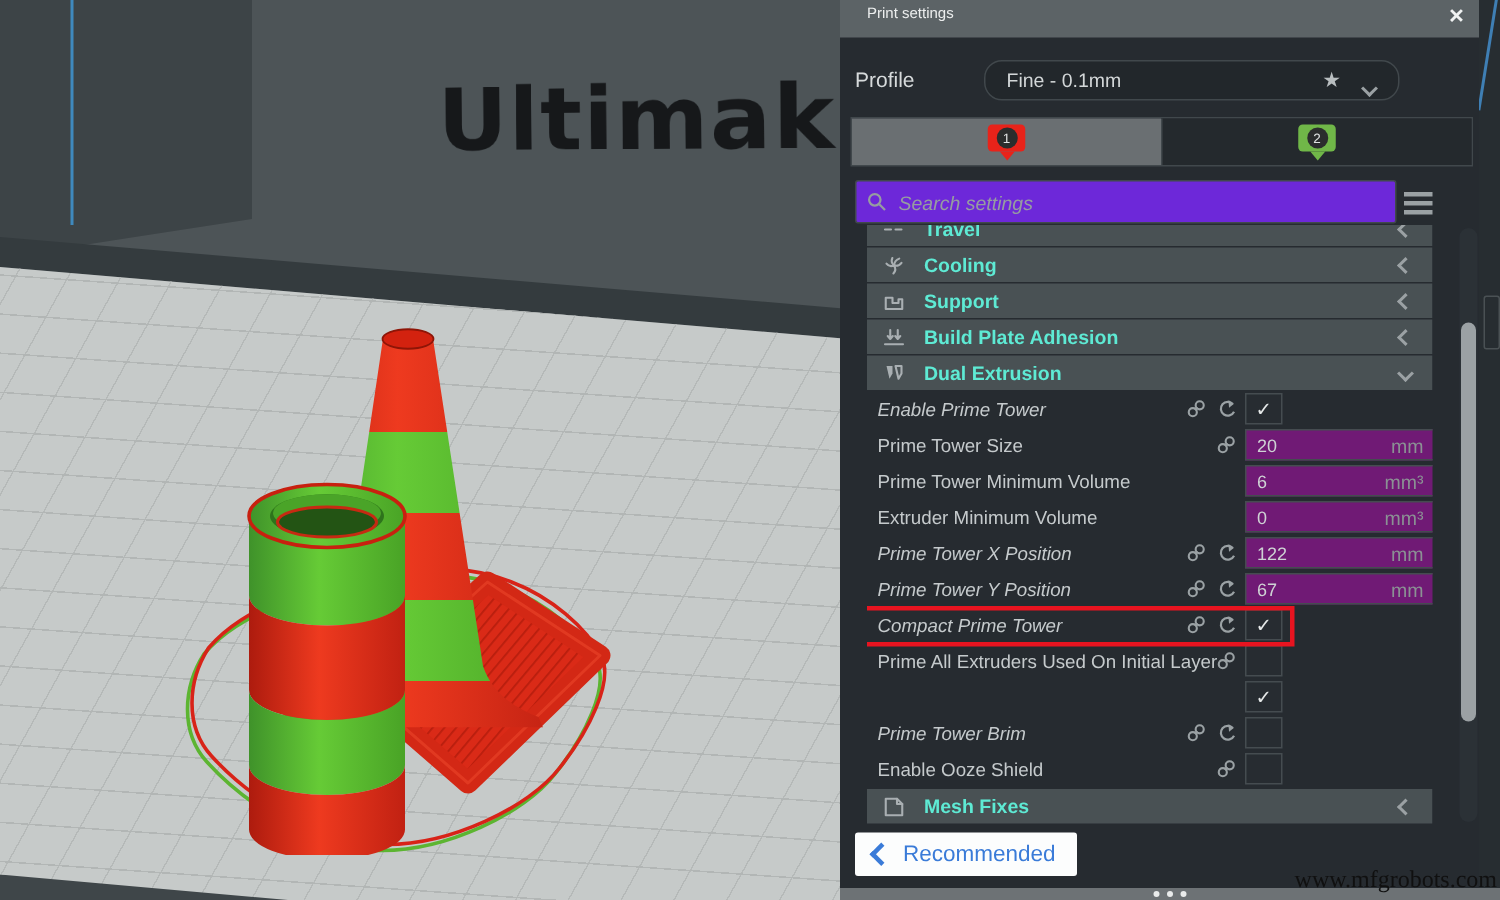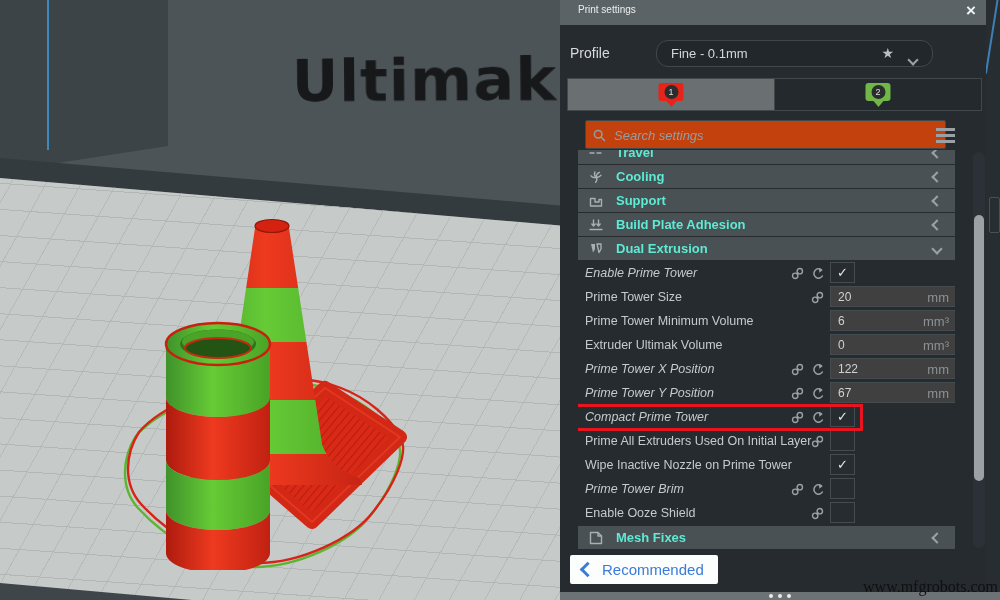--- a/index.html
+++ b/index.html
@@ -51,21 +51,21 @@
         border:1px solid #41484c;box-sizing:border-box;}
   .tab{flex:1;position:relative;}
   .tab.sel{background:#6a6f72;}
   .tab.unsel{background:#24292d;border-left:1px solid #41484c;}
   .marker{position:absolute;left:50%;top:4px;transform:translateX(-50%);width:25px;height:18px;border-radius:3px;}
   .marker-tail{position:absolute;left:50%;top:100%;transform:translateX(-50%);
                border:5px solid transparent;border-top-width:6px;border-bottom:none;}
   .marker-num{position:absolute;left:50%;top:48%;transform:translate(-50%,-50%);
               width:14px;height:14px;border-radius:50%;background:#2b2d2d;color:#dfe2e2;
               font-size:9px;line-height:14px;text-align:center;}
-  .search-box{position:absolute;left:25px;top:120px;width:361px;height:29px;background:#c2410c;
+  .search-box{position:absolute;left:10px;top:120px;width:361px;height:29px;background:#6d28d9;
               border:1px solid #41484c;border-radius:2px;box-sizing:border-box;}
   .search-input{position:absolute;left:26px;top:1px;width:325px;height:25px;background:transparent;
                 border:none;outline:none;color:#d3d7d8;font-size:13px;font-style:italic;
                 font-family:"Liberation Sans",sans-serif;}
   .search-input::placeholder{color:#969da0;}
   .search-icon{position:absolute;left:7px;top:7px;}
   .hamburger{position:absolute;left:376px;top:128px;width:19px;cursor:default;}
   .hamburger i{display:block;height:3px;background:#9aa1a4;margin-bottom:3px;}
 
   .list{position:absolute;left:18px;top:150px;width:377px;height:400px;overflow:hidden;}
@@ -74,21 +74,21 @@
   .cat-row .cat-label{color:#5eead4;font-size:13px;font-weight:700;flex:1;}
   .cat-icon{width:16px;height:16px;margin-right:12px;flex:0 0 16px;}
   .cat-chev{margin-right:4px;}
   .set-row{position:relative;height:24px;}
   .set-label{position:absolute;left:7px;top:5px;font-size:12.5px;color:#c5cacc;white-space:nowrap;}
   .set-label.it{font-style:italic;}
   .row-icons{position:absolute;right:131px;top:5px;display:flex;gap:7px;align-items:center;}
   .checkbox{position:absolute;left:252px;top:1px;width:25px;height:21px;background:#272c31;
             border:1px solid #454c50;box-sizing:border-box;text-align:center;
             font-size:13px;line-height:19px;color:#e6e9e9;}
-  .valuebox{position:absolute;left:252px;top:1px;width:127px;height:21px;background:#404040;
+  .valuebox{position:absolute;left:252px;top:1px;width:127px;height:21px;background:#701a75;
             border:1px solid #454c50;box-sizing:border-box;}
   .val{position:absolute;left:7px;top:3px;font-size:12px;color:#ced2d4;}
   .unit{position:absolute;right:7px;top:3px;font-size:13px;color:#8b9194;}
   .set-row.hl::before{content:"";position:absolute;left:-13px;top:-1px;width:292px;height:21px;
             border:3px solid #e81420;z-index:6;pointer-events:none;}
   .scroll-track{position:absolute;left:413px;top:152px;width:12px;height:396px;
                 background:#2b3136;border-radius:6px;}
   .scroll-thumb{position:absolute;left:1px;top:63px;width:10px;height:266px;
                 background:#9ba1a4;border-radius:5px;}
   .recommended{position:absolute;left:10px;top:555px;height:29px;padding:0 14px 0 12px;
@@ -307,21 +307,21 @@
       </div>
       <div class="set-row">
         <span class="set-label">Prime Tower Minimum Volume</span>
         <span class="row-icons"></span>
         <div class="valuebox">
           <span class="val">6</span>
           <span class="unit">mm³</span>
         </div>
       </div>
       <div class="set-row">
-        <span class="set-label">Extruder Ultimak Volume</span>
+        <span class="set-label">Extruder Minimum Volume</span>
         <span class="row-icons"></span>
         <div class="valuebox">
           <span class="val">0</span>
           <span class="unit">mm³</span>
         </div>
       </div>
       <div class="set-row">
         <span class="set-label it">Prime Tower X Position</span>
         <span class="row-icons">
           <span><svg width="13" height="13" viewBox="0 0 13 13">
@@ -385,21 +385,20 @@
               <g stroke="#9aa1a4" stroke-width="1.4" fill="none">
       <circle cx="4.2" cy="8.8" r="2.7"></circle>
                 <circle cx="8.8" cy="4.2" r="2.7"></circle>
       <line x1="5.6" y1="7.4" x2="7.4" y2="5.6"></line>
               </g>
             </svg></span>
         </span>
         <div class="checkbox"></div>
       </div>
       <div class="set-row">
-        <span class="set-label">Wipe Inactive Nozzle on Prime Tower</span>
         <span class="row-icons"></span>
         <div class="checkbox">✓</div>
       </div>
       <div class="set-row">
         <span class="set-label it">Prime Tower Brim</span>
         <span class="row-icons">
           <span><svg width="13" height="13" viewBox="0 0 13 13">
               <g stroke="#9aa1a4" stroke-width="1.4" fill="none">
       <circle cx="4.2" cy="8.8" r="2.7"></circle>
                 <circle cx="8.8" cy="4.2" r="2.7"></circle>

